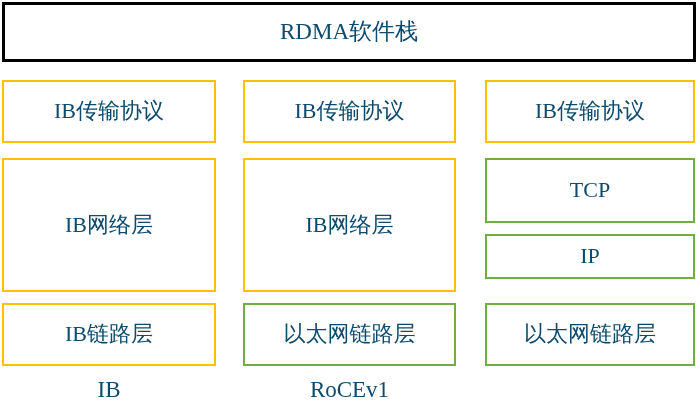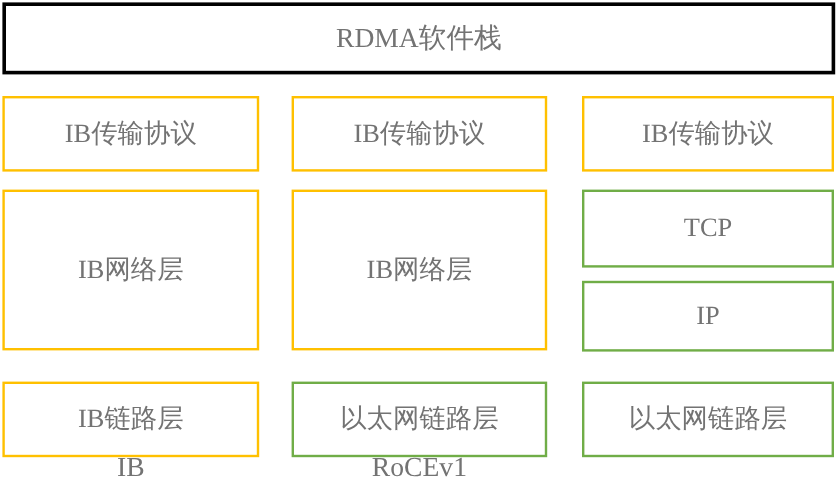--- a/index.html
+++ b/index.html
@@ -6,21 +6,21 @@
     margin: 0;
     padding: 0;
     background: #ffffff;
   }
   .canvas {
     position: relative;
     width: 700px;
     height: 414px;
     background: #ffffff;
     font-family: "Liberation Serif", "DejaVu Serif", serif;
-    color: #737373;
+    color: #0c4a6e;
     overflow: hidden;
   }
   .box {
     position: absolute;
     box-sizing: border-box;
     background: #ffffff;
     display: flex;
     align-items: center;
     justify-content: center;
     text-align: center;
@@ -40,22 +40,22 @@
 
   
   .c1 { left: 2px;   width: 214px; }
   .c2 { left: 243px; width: 213px; }
   .c3 { left: 485px; width: 210px; }
 
   
   .r1   { top: 80px;  height: 63px; }   
   .r2   { top: 158px; height: 134px; }  
   .r2a  { top: 158px; height: 65px; }   
-  .r2b  { top: 234px; height: 59px; }   
-  .r3   { top: 318px; height: 63px; }   
+  .r2b  { top: 234px; height: 45px; }   
+  .r3   { top: 303px; height: 63px; }   
 
   .col-label {
     position: absolute;
     top: 377px;
     height: 34px;
     display: flex;
     justify-content: center;
     font-size: 23px;
   }
 </style>

